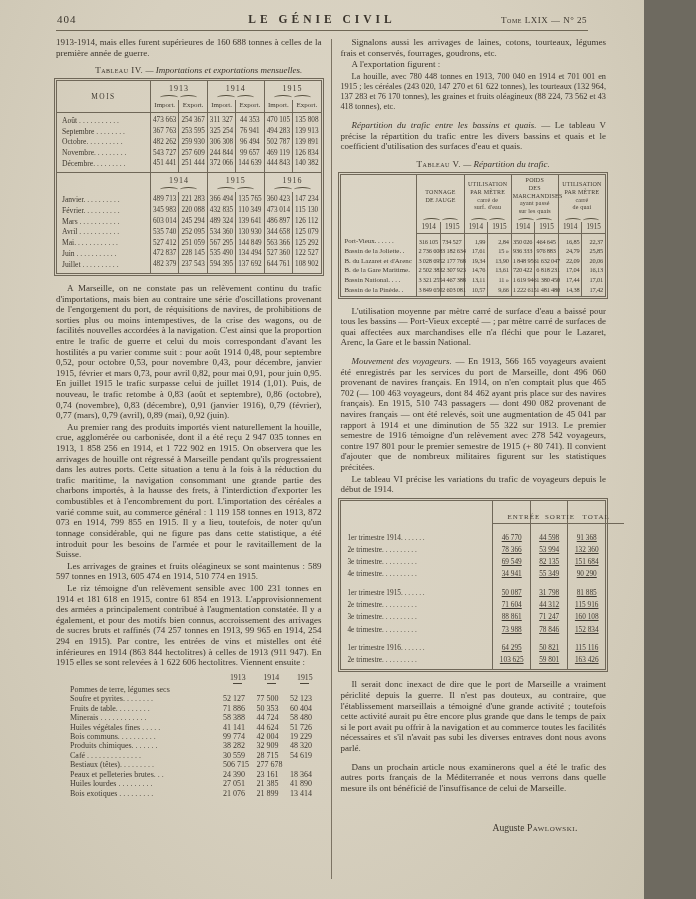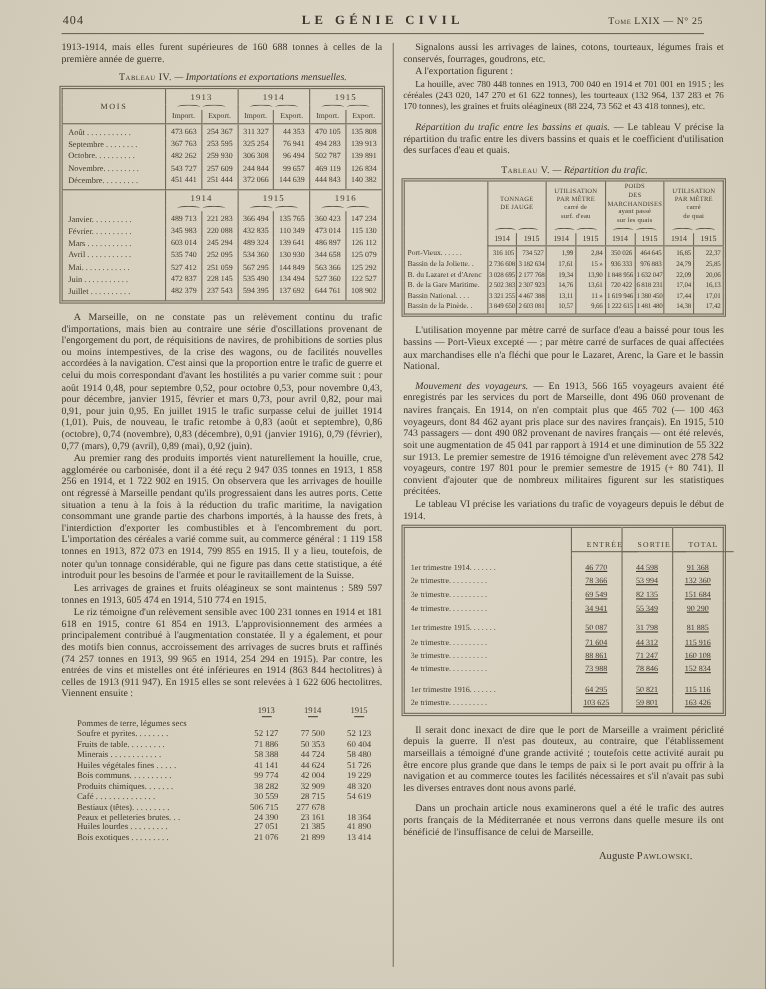--- a/index.html
+++ b/index.html
@@ -1,17 +1,17 @@
 <!DOCTYPE html>
 <html><head>
 <meta charset="utf-8">
 <style>
   html,body{margin:0;padding:0;background:#6e6a60;}
   .page{
-    position:relative;width:696px;height:899px;overflow:hidden;
+    position:relative;width:644px;height:899px;overflow:hidden;
     background:radial-gradient(ellipse at 50% 38%, #dcd6c7 0%, #d7d0bf 55%, #cbc4b1 100%);
     font-family:"Liberation Serif","DejaVu Serif",serif;
     color:#3a342c;
   }
   
   .hdr{position:relative;display:flex;justify-content:space-between;align-items:baseline;padding:13px 57px 0 57px;}
   .pagenum{font-size:11px;letter-spacing:1px;}
   .jtitle{position:absolute;left:50%;transform:translateX(-50%);font-size:11.5px;letter-spacing:4px;font-weight:bold;}
   .issue{font-size:9px;font-variant:small-caps;letter-spacing:.5px;}
   .hrule{height:1px;background:#6e6655;margin:5px 56px 0 56px;}
@@ -77,21 +77,21 @@
   .plist{margin:3px 0 0 0;}
   .plist col.cp-lbl{width:165px;}
   .plist th{font-size:7.8px;text-align:center;padding:2px 0 1px;}
   .py{display:inline-block;}
   .py::after{content:"";display:block;width:9px;margin:1px auto 0;border-top:1px solid #4a4438;}
   .plist td{font-size:8px;line-height:1.18;padding:0 2px;}
   .plist .lbl{padding-left:14px;}
   .plist .lbl.ind{padding-left:22px;}
   .plist .num{padding-right:10px;}
   
-  .signature{text-align:right;padding-right:28px;margin-top:12px;font-size:9.6px;}
+  .signature{text-align:right;padding-right:28px;margin-top:28px;font-size:9.6px;}
   .signature .sc{letter-spacing:.5px;}
 </style>
 </head>
 <body>
 
 <div class="page">
 
   <div class="hdr">
     <span class="pagenum">404</span>
     <span class="jtitle">LE GÉNIE CIVIL</span>

